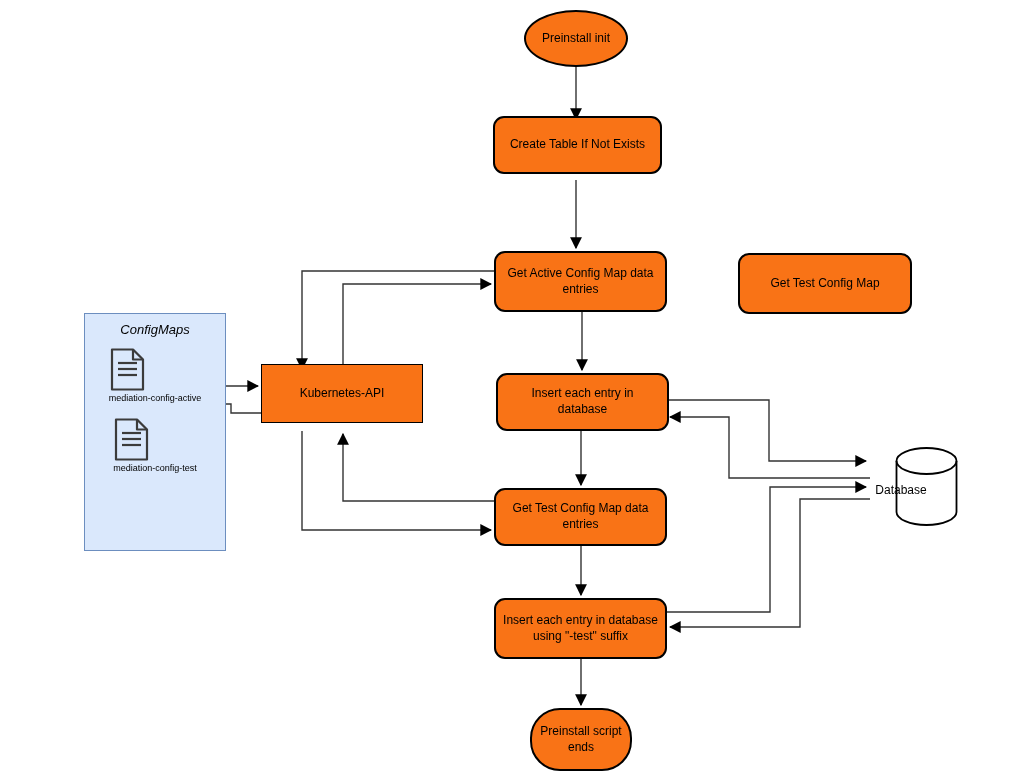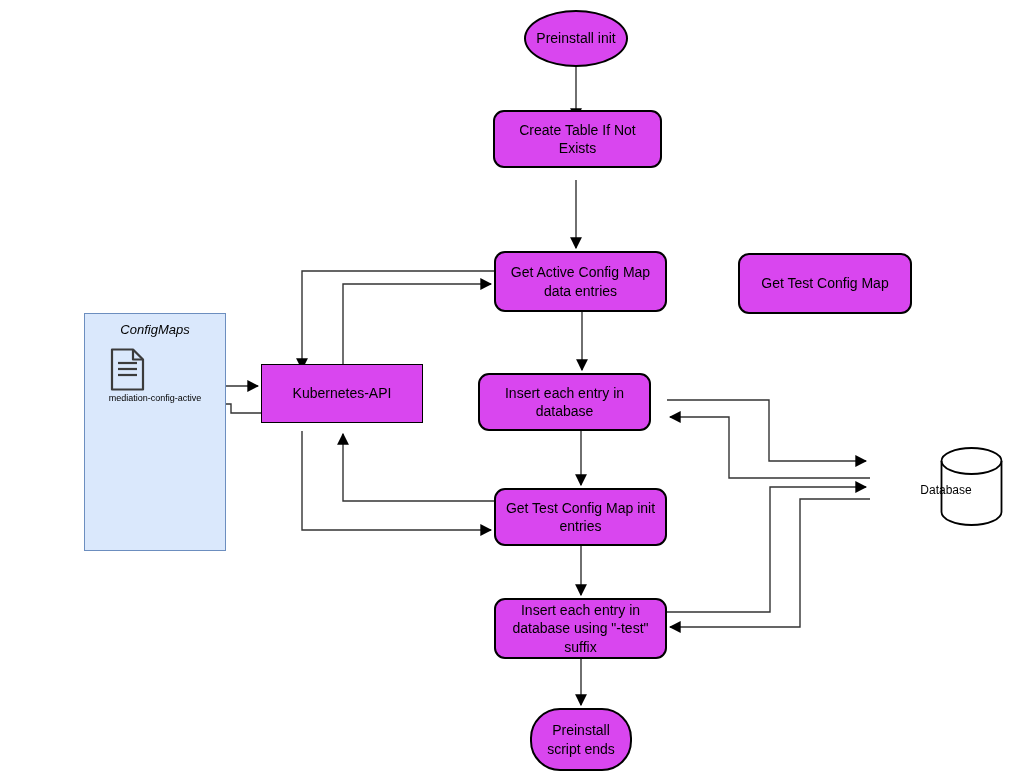--- a/index.html
+++ b/index.html
@@ -3,39 +3,39 @@
 <meta charset="utf-8">
 <style>
   html,body { margin:0; padding:0; background:#ffffff; }
   .canvas {
     position:relative; width:1030px; height:772px; background:#ffffff;
     font-family:"Liberation Sans", sans-serif; color:#000; overflow:hidden;
   }
   .edges { position:absolute; left:0; top:0; width:1030px; height:772px; }
   .node {
     position:absolute; display:flex; align-items:center; justify-content:center;
-    text-align:center; font-size:14px; line-height:1.3; background:#d946ef;
+    text-align:center; font-size:12px; line-height:1.3; background:#f97316;
     border:2px solid #000; box-sizing:border-box; padding:4px 8px;
   }
   .rounded { border-radius:11px; }
   .ellipse { border-radius:50%; }
   .terminator { border-radius:30px; }
   .plain-rect { border-width:1.5px; border-radius:0; }
 
   #node-preinstall-init { left:524px; top:10px;  width:104px; height:57px; }
-  #node-create-table    { left:493px; top:110px; width:169px; height:58px; }
+  #node-create-table    { left:493px; top:116px; width:169px; height:58px; }
   #node-get-active      { left:494px; top:251px; width:173px; height:61px; }
   #node-get-test-cm     { left:738px; top:253px; width:174px; height:61px;padding-left:8px; }
   #node-k8s             { left:261px; top:364px; width:162px; height:59px;text-align:right; }
-  #node-insert          { left:478px; top:373px; width:173px; height:58px; }
+  #node-insert          { left:496px; top:373px; width:173px; height:58px; }
   #node-get-test-entries{ left:494px; top:488px; width:173px; height:58px; }
   #node-insert-test     { left:494px; top:598px; width:173px; height:61px; padding:4px 0; }
   #node-preinstall-ends { left:530px; top:708px; width:102px; height:63px; }
 
-  #node-database { position:absolute; left:912px; top:447px; width:40px; height:79px;padding-left:28px; }
+  #node-database { position:absolute; left:867px; top:447px; width:40px; height:79px;padding-left:28px; }
   #node-database .db-label {
     position:absolute; left:0; top:36px; width:100%; text-align:center; font-size:12px;
   }
 
   #panel-configmaps {
     position:absolute; left:58px; top:313px; width:142px; height:238px;
     background:#dae8fc; border:1px solid #6c8ebf; box-sizing:border-box;
     display:flex; flex-direction:column; align-items:center;margin-left:26px;
   }
   #panel-configmaps .panel-title {
@@ -99,21 +99,21 @@
 
   <div class="node plain-rect" id="node-k8s">
     <span>Kubernetes-API</span>
   </div>
 
   <div class="node rounded" id="node-insert">
     <span>Insert each entry in database</span>
   </div>
 
   <div class="node rounded" id="node-get-test-entries">
-    <span>Get Test Config Map init entries</span>
+    <span>Get Test Config Map data entries</span>
   </div>
 
   <div class="node rounded" id="node-insert-test">
     <span>Insert each entry in database using "-test" suffix</span>
   </div>
 
   <div class="node terminator" id="node-preinstall-ends">
     <span>Preinstall script ends</span>
   </div>
 
@@ -132,15 +132,25 @@
       <svg class="doc" width="37" height="43" viewBox="0 0 37 43">
         <path d="M3 1.5 h21 l10 10 v30 h-31 z" fill="none" stroke="#3b3b3b" stroke-width="2.2" stroke-linejoin="round"></path>
         <path d="M24 1.5 v10 h10" fill="none" stroke="#3b3b3b" stroke-width="2.2" stroke-linejoin="round"></path>
         <line x1="9" y1="15" x2="28" y2="15" stroke="#3b3b3b" stroke-width="2.2"></line>
         <line x1="9" y1="21" x2="28" y2="21" stroke="#3b3b3b" stroke-width="2.2"></line>
         <line x1="9" y1="27" x2="28" y2="27" stroke="#3b3b3b" stroke-width="2.2"></line>
       </svg>
       <div class="file-label">mediation-config-active</div>
     </div>
 
+    <div class="file-item second">
+      <svg class="doc" width="37" height="43" viewBox="0 0 37 43">
+        <path d="M3 1.5 h21 l10 10 v30 h-31 z" fill="none" stroke="#3b3b3b" stroke-width="2.2" stroke-linejoin="round"></path>
+        <path d="M24 1.5 v10 h10" fill="none" stroke="#3b3b3b" stroke-width="2.2" stroke-linejoin="round"></path>
+        <line x1="9" y1="15" x2="28" y2="15" stroke="#3b3b3b" stroke-width="2.2"></line>
+        <line x1="9" y1="21" x2="28" y2="21" stroke="#3b3b3b" stroke-width="2.2"></line>
+        <line x1="9" y1="27" x2="28" y2="27" stroke="#3b3b3b" stroke-width="2.2"></line>
+      </svg>
+      <div class="file-label">mediation-config-test</div>
+    </div>
   </div>
 
 </div>
 
 </body></html>

